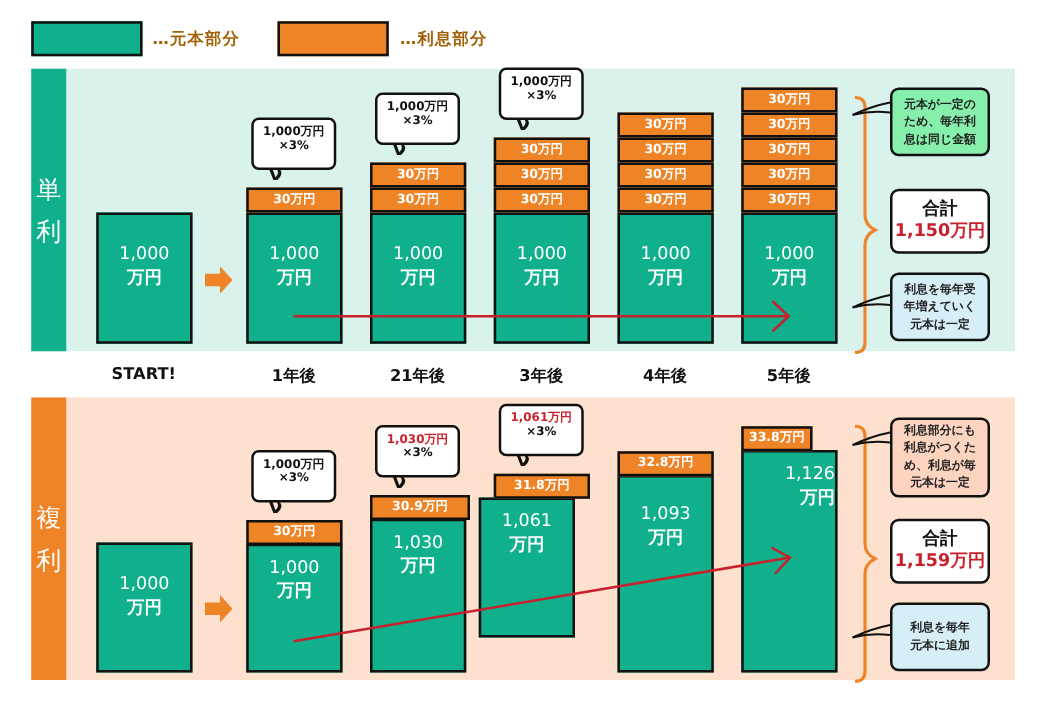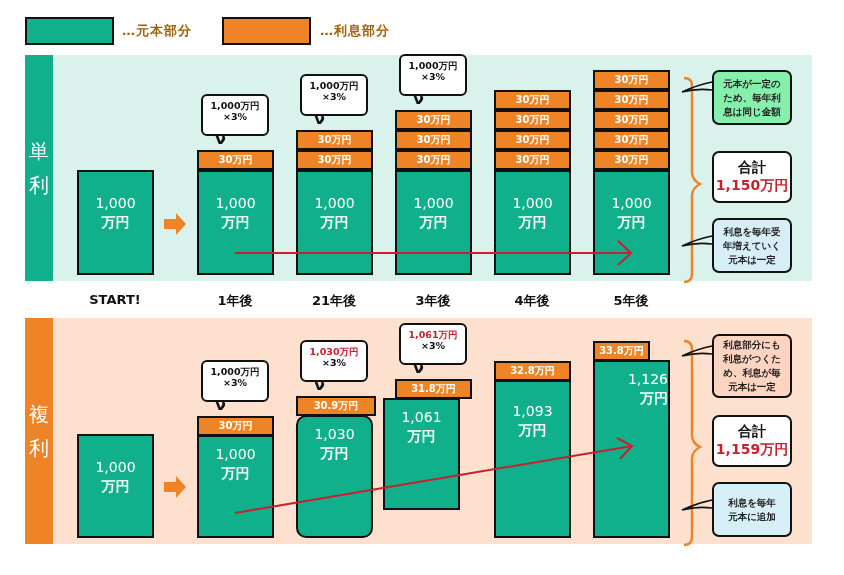--- a/index.html
+++ b/index.html
@@ -135,21 +135,21 @@
         <div>1,000</div>
         <div style="font-weight:bold;">万円</div>
       </div>
     </div>
     <div class="cell" style="left:197px;top:416px;width:77px;">30万円</div>
     <div class="bubble" style="left:201px;top:360px;width:68px;height:42px;">
       <div>1,000万円</div>
       <div>×3%</div>
       <span class="tail">ν</span>
     </div>
-    <div class="green" style="left:296px;top:415px;width:77px;height:123px;border-radius:10px;">
+    <div class="green" style="left:296px;top:415px;width:77px;height:123px;">
       <div class="txt" style="top:8px;">
         <div>1,030</div>
         <div style="font-weight:bold;">万円</div>
       </div>
     </div>
     <div class="cell" style="left:296px;top:396px;width:80px;">30.9万円</div>
     <div class="bubble" style="left:300px;top:340px;width:68px;height:42px;">
       <div class="red">1,030万円</div>
       <div>×3%</div>
       <span class="tail">ν</span>

